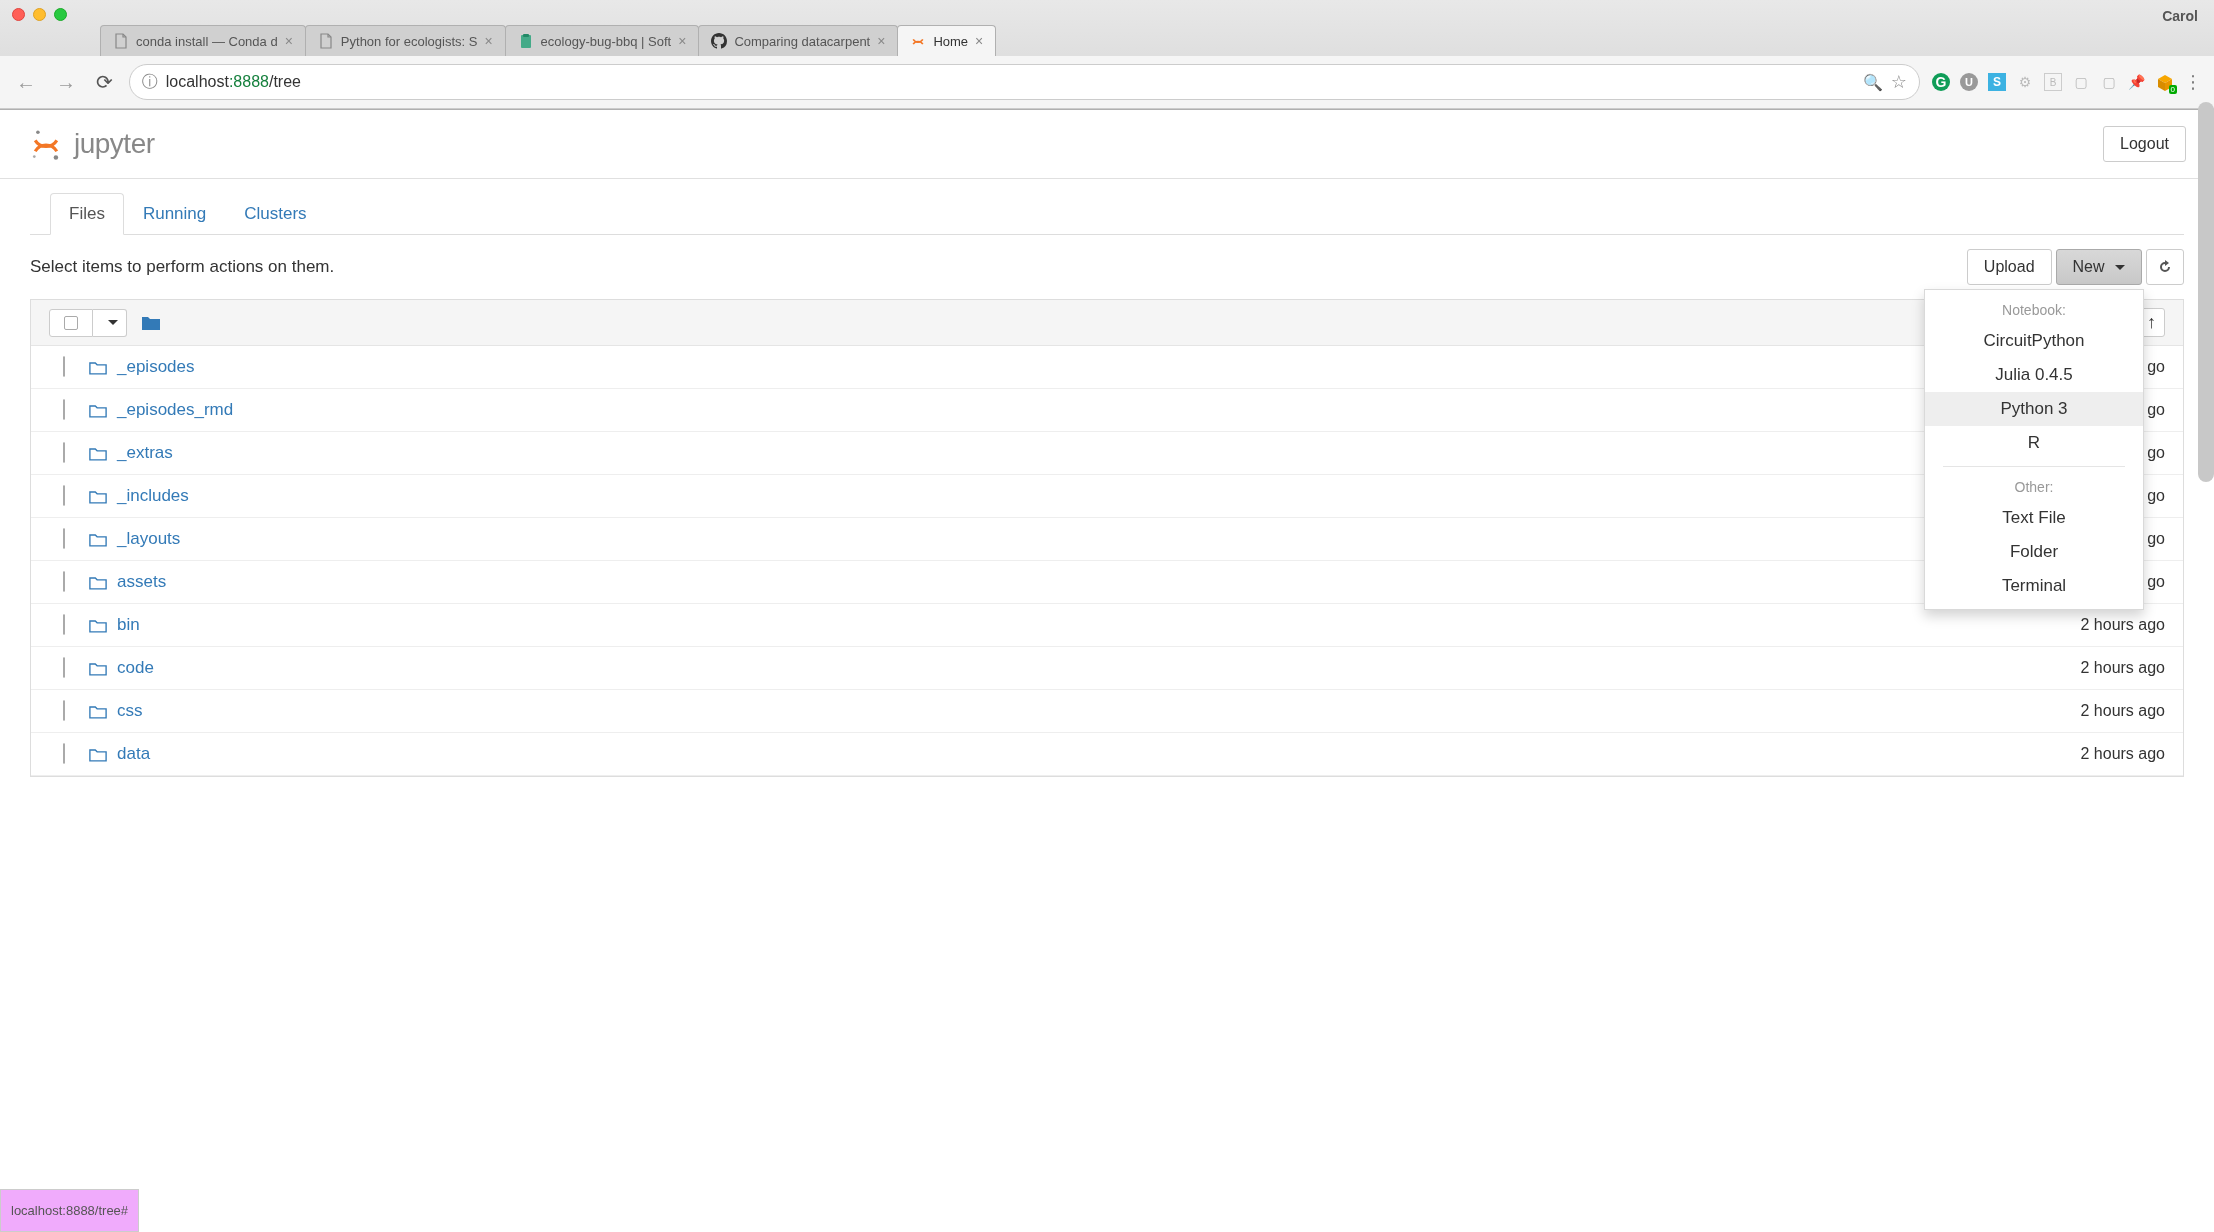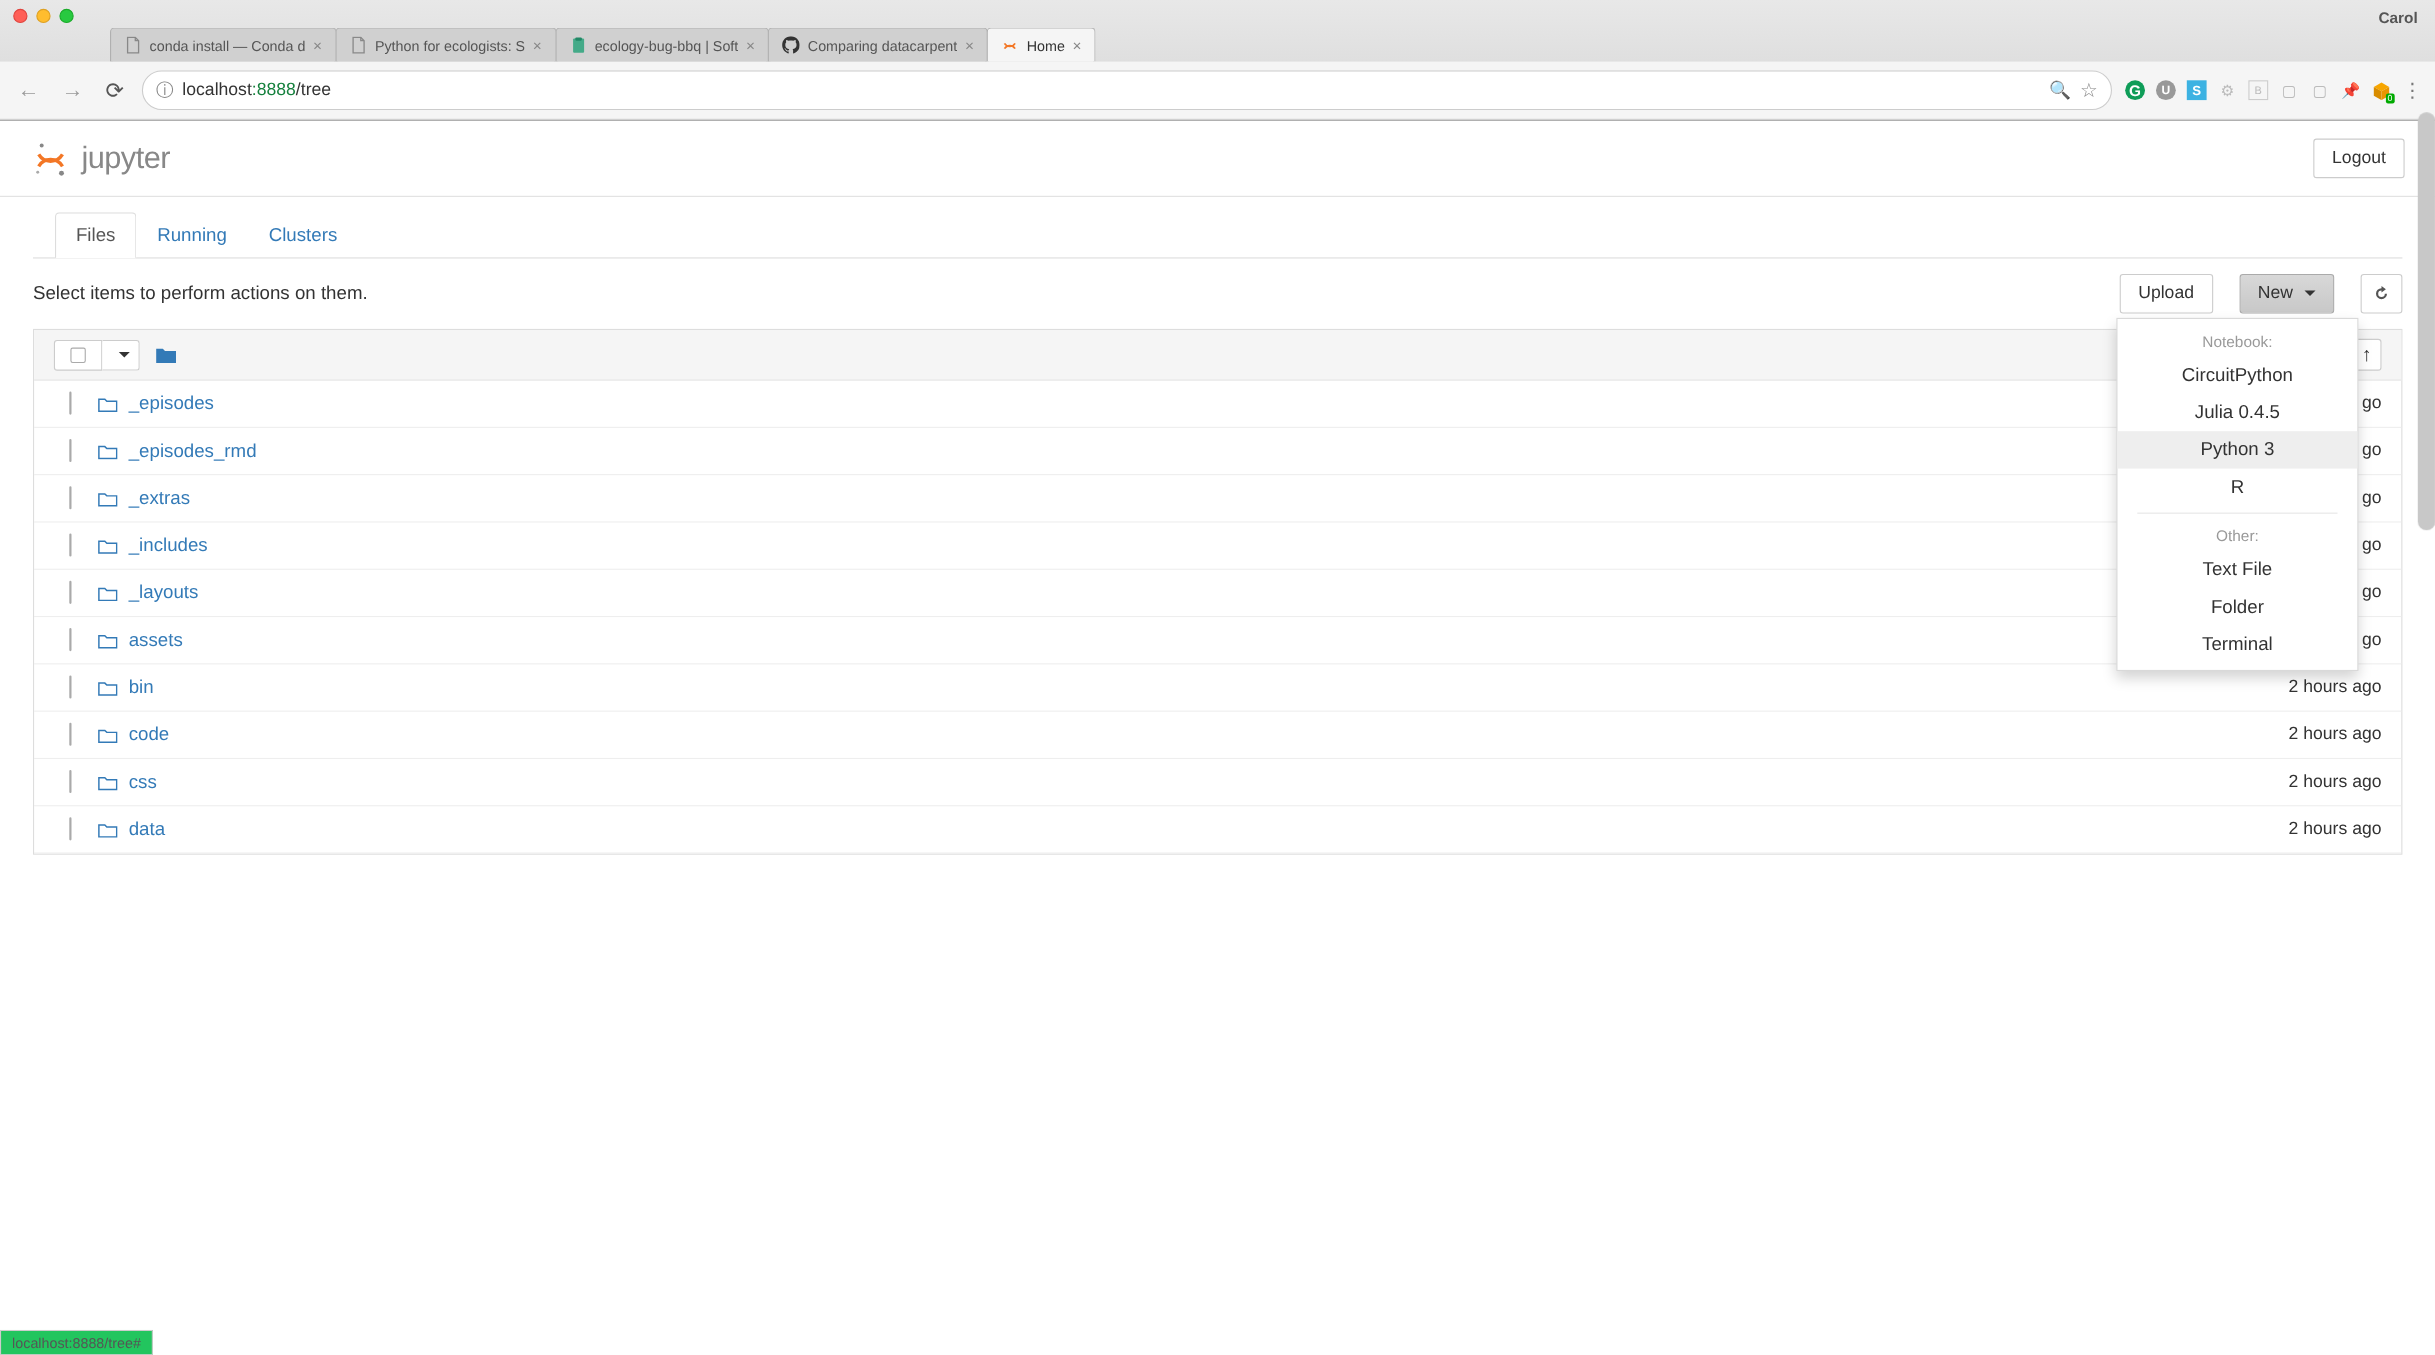--- a/index.html
+++ b/index.html
@@ -46,21 +46,21 @@
     
     
     .content { padding: 0 30px; }
     .nav-tabs { display: flex; border-bottom: 1px solid #ddd; margin-top: 14px; padding-left: 20px; }
     .nav-tab { padding: 10px 18px; font-size: 17px; color: #337ab7; cursor: pointer; border: 1px solid transparent; margin-bottom: -1px; }
     .nav-tab.active { color: #555; border: 1px solid #ddd; border-bottom-color: #fff; border-radius: 4px 4px 0 0; background: #fff; }
     
     
     .action-row { display: flex; align-items: center; justify-content: space-between; padding: 14px 0; }
     .action-text { font-size: 17px; color: #333; }
-    .action-buttons { display: flex; gap: 24px; position: relative; border-radius: 18px; }
+    .action-buttons { display: flex; gap: 4px; position: relative; border-radius: 18px; }
     .btn.pressed { background: linear-gradient(#d8d8d8,#c8c8c8); border-color: #aaa; }
     .caret-down { display: inline-block; margin-left: 6px; width: 0; height: 0; border-left: 5px solid transparent; border-right: 5px solid transparent; border-top: 5px solid #333; vertical-align: middle; }
     
     
     .list-panel { border: 1px solid #ddd; }
     .list-header { display: flex; align-items: center; background: #f5f5f5; padding: 8px 18px; border-bottom: 1px solid #e5e5e5; }
     .checkbox-box { width: 44px; height: 28px; border: 1px solid #ccc; border-radius: 3px 0 0 3px; display: flex; align-items: center; justify-content: center; background: #fff; }
     .dropdown-box { width: 34px; height: 28px; border: 1px solid #ccc; border-left: none; border-radius: 0 3px 3px 0; display: flex; align-items: center; justify-content: center; background: #fff; }
     .checkbox { width: 14px; height: 14px; border: 1px solid #aaa; border-radius: 2px; }
     .folder-icon-hdr { margin-left: 14px; color: #337ab7; }
@@ -74,21 +74,21 @@
     .file-time { margin-left: auto; color: #333; font-size: 16px; }
     
     
     .dropdown-menu { position: absolute; right: 40px; top: 40px; background: #fff; border: 1px solid rgba(0,0,0,0.15); box-shadow: 0 6px 12px rgba(0,0,0,0.175); min-width: 220px; z-index: 100; padding: 6px 0; font-size: 17px; text-align: center; }
     .dd-header { padding: 6px 18px; color: #999; font-size: 14px; }
     .dd-item { padding: 7px 18px; color: #333; cursor: pointer; }
     .dd-item.highlighted { background: #eee; }
     .dd-divider { height: 1px; background: #e5e5e5; margin: 6px 18px; }
     
     
-    .status-bar { position: fixed; bottom: 0; left: 0; background: #22c55e; border: 1px solid #ccc; padding: 3px 10px; font-size: 13px; color: #555; }
+    .status-bar { position: fixed; bottom: 0; left: 0; background: #f0abfc; border: 1px solid #ccc; padding: 13px 10px; font-size: 13px; color: #555; }
     
     
     .scrollbar-mock { position: fixed; right: 0; top: 102px; width: 16px; height: 380px; background: #c8c8c8; border-radius: 8px; }
     
     svg { display: block; }
   </style>
 </head>
 <body>
 
 <div class="browser-chrome">

